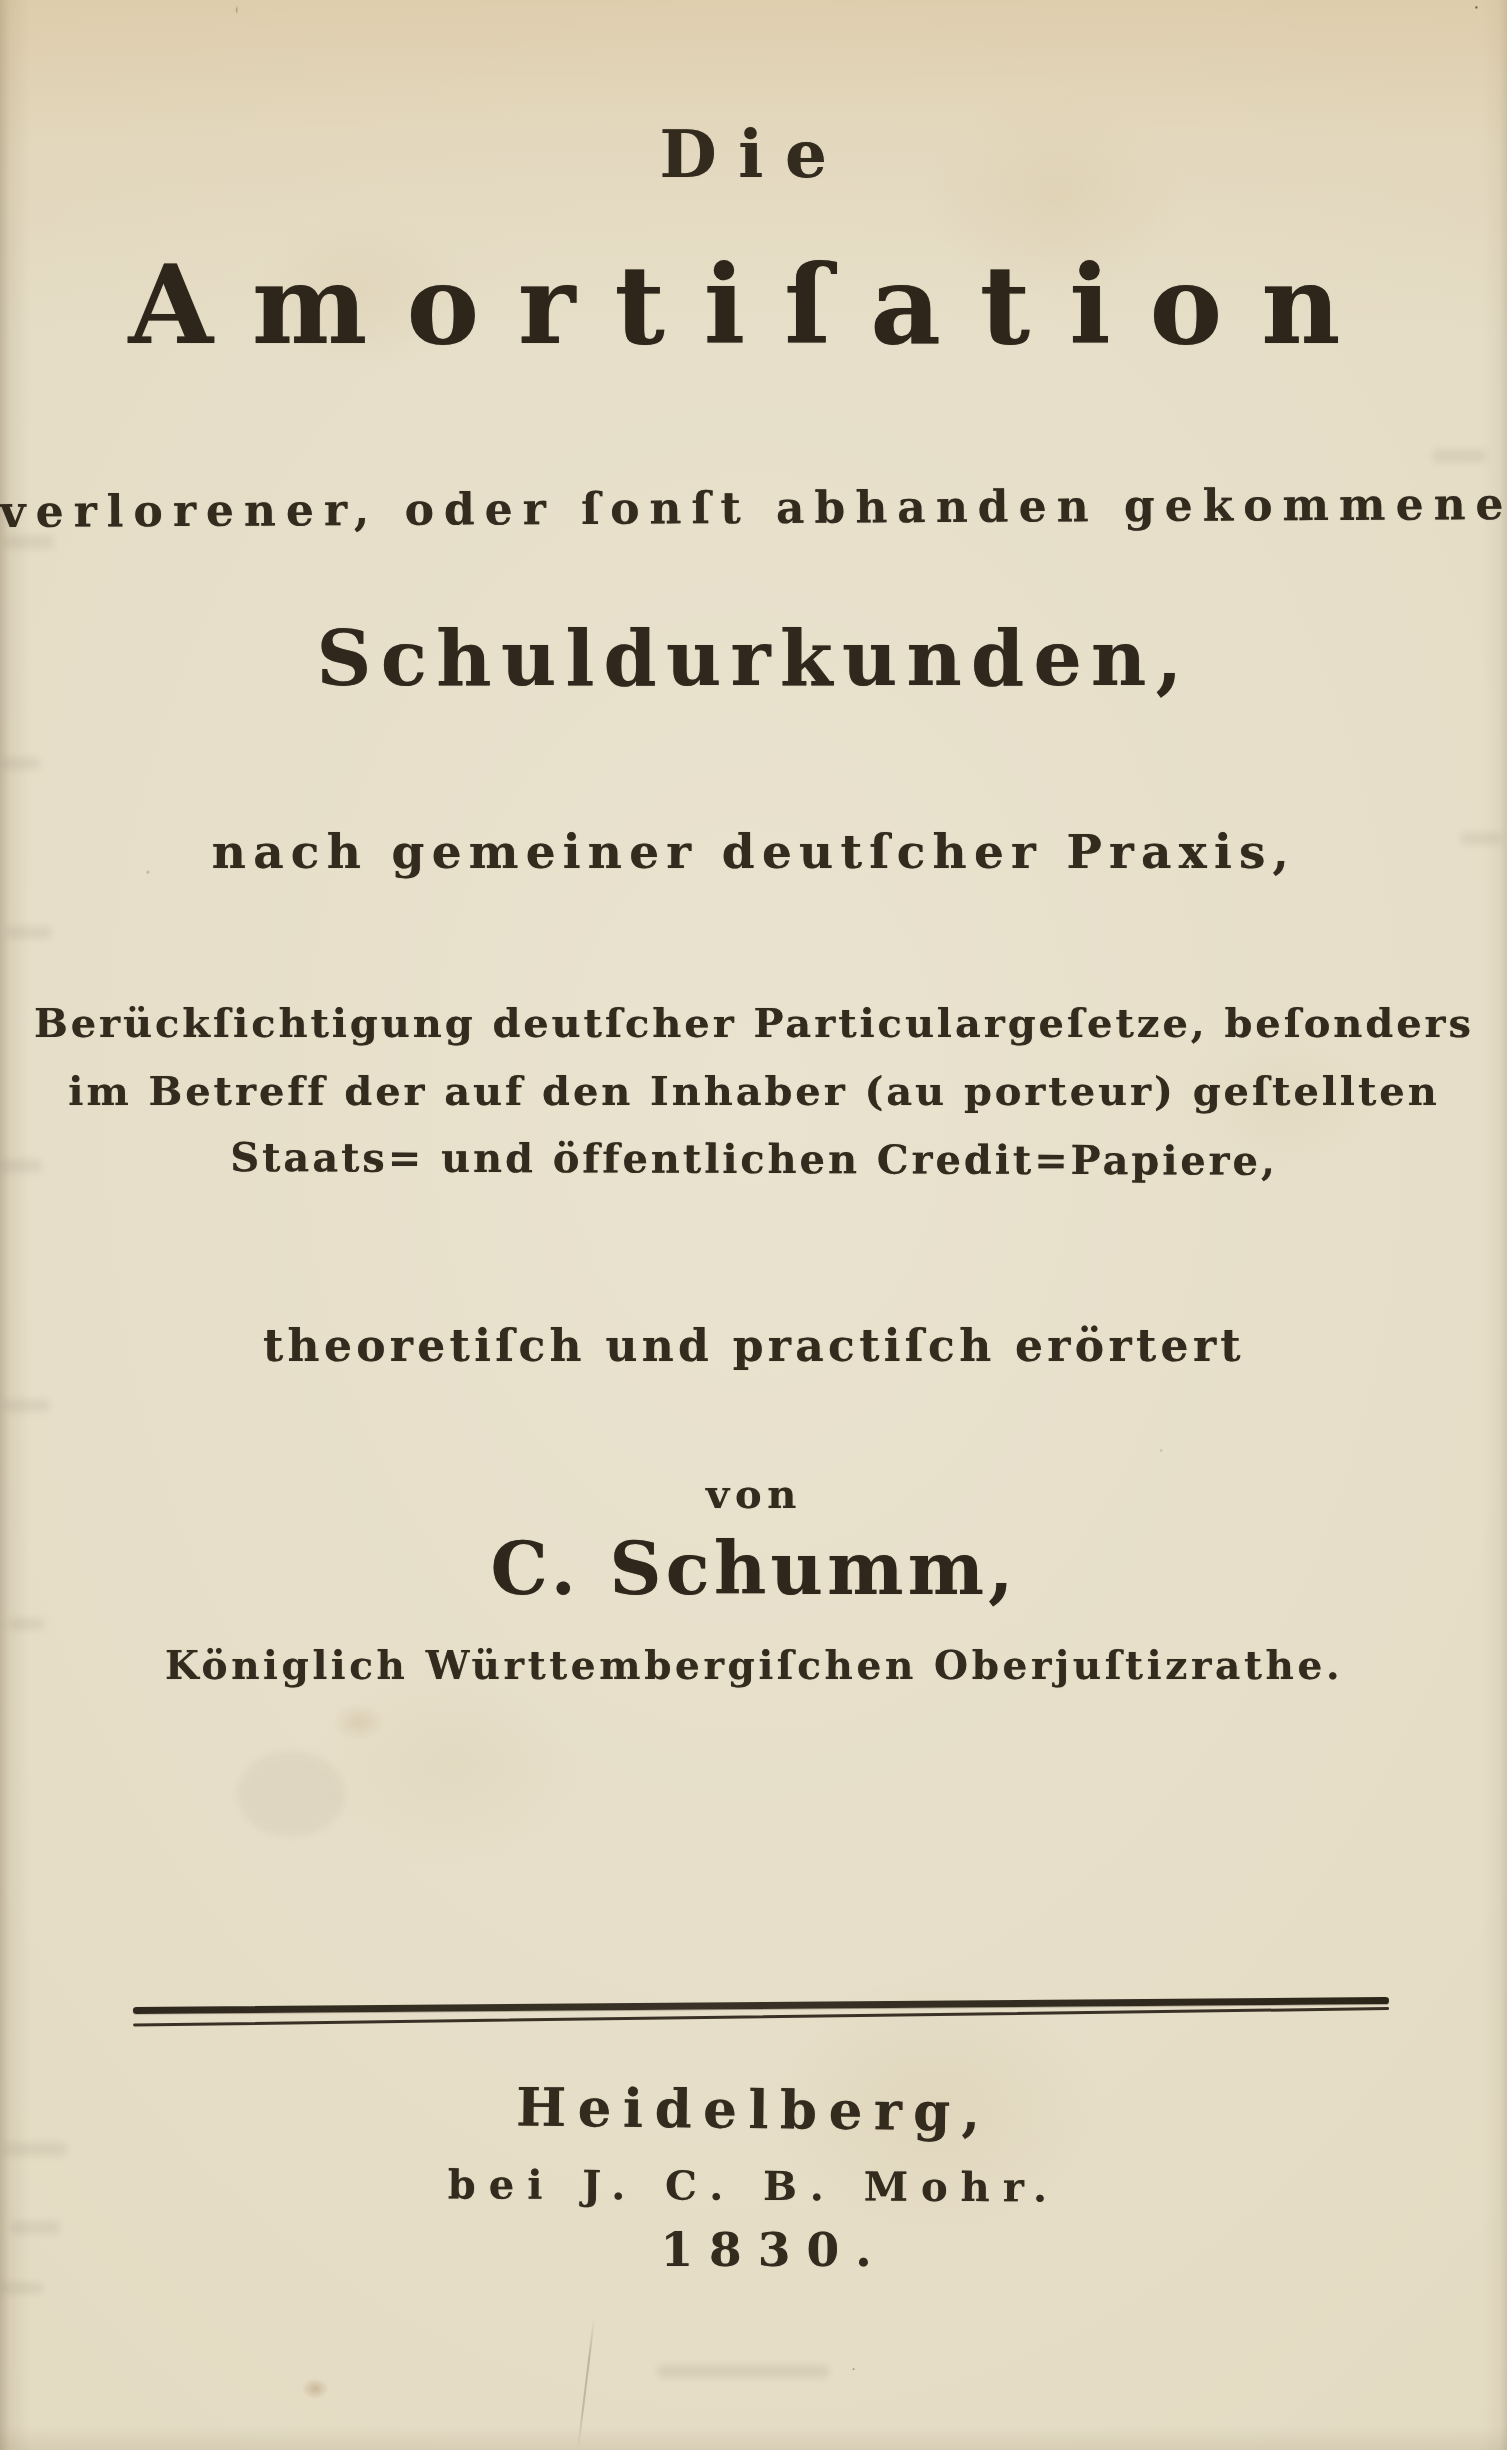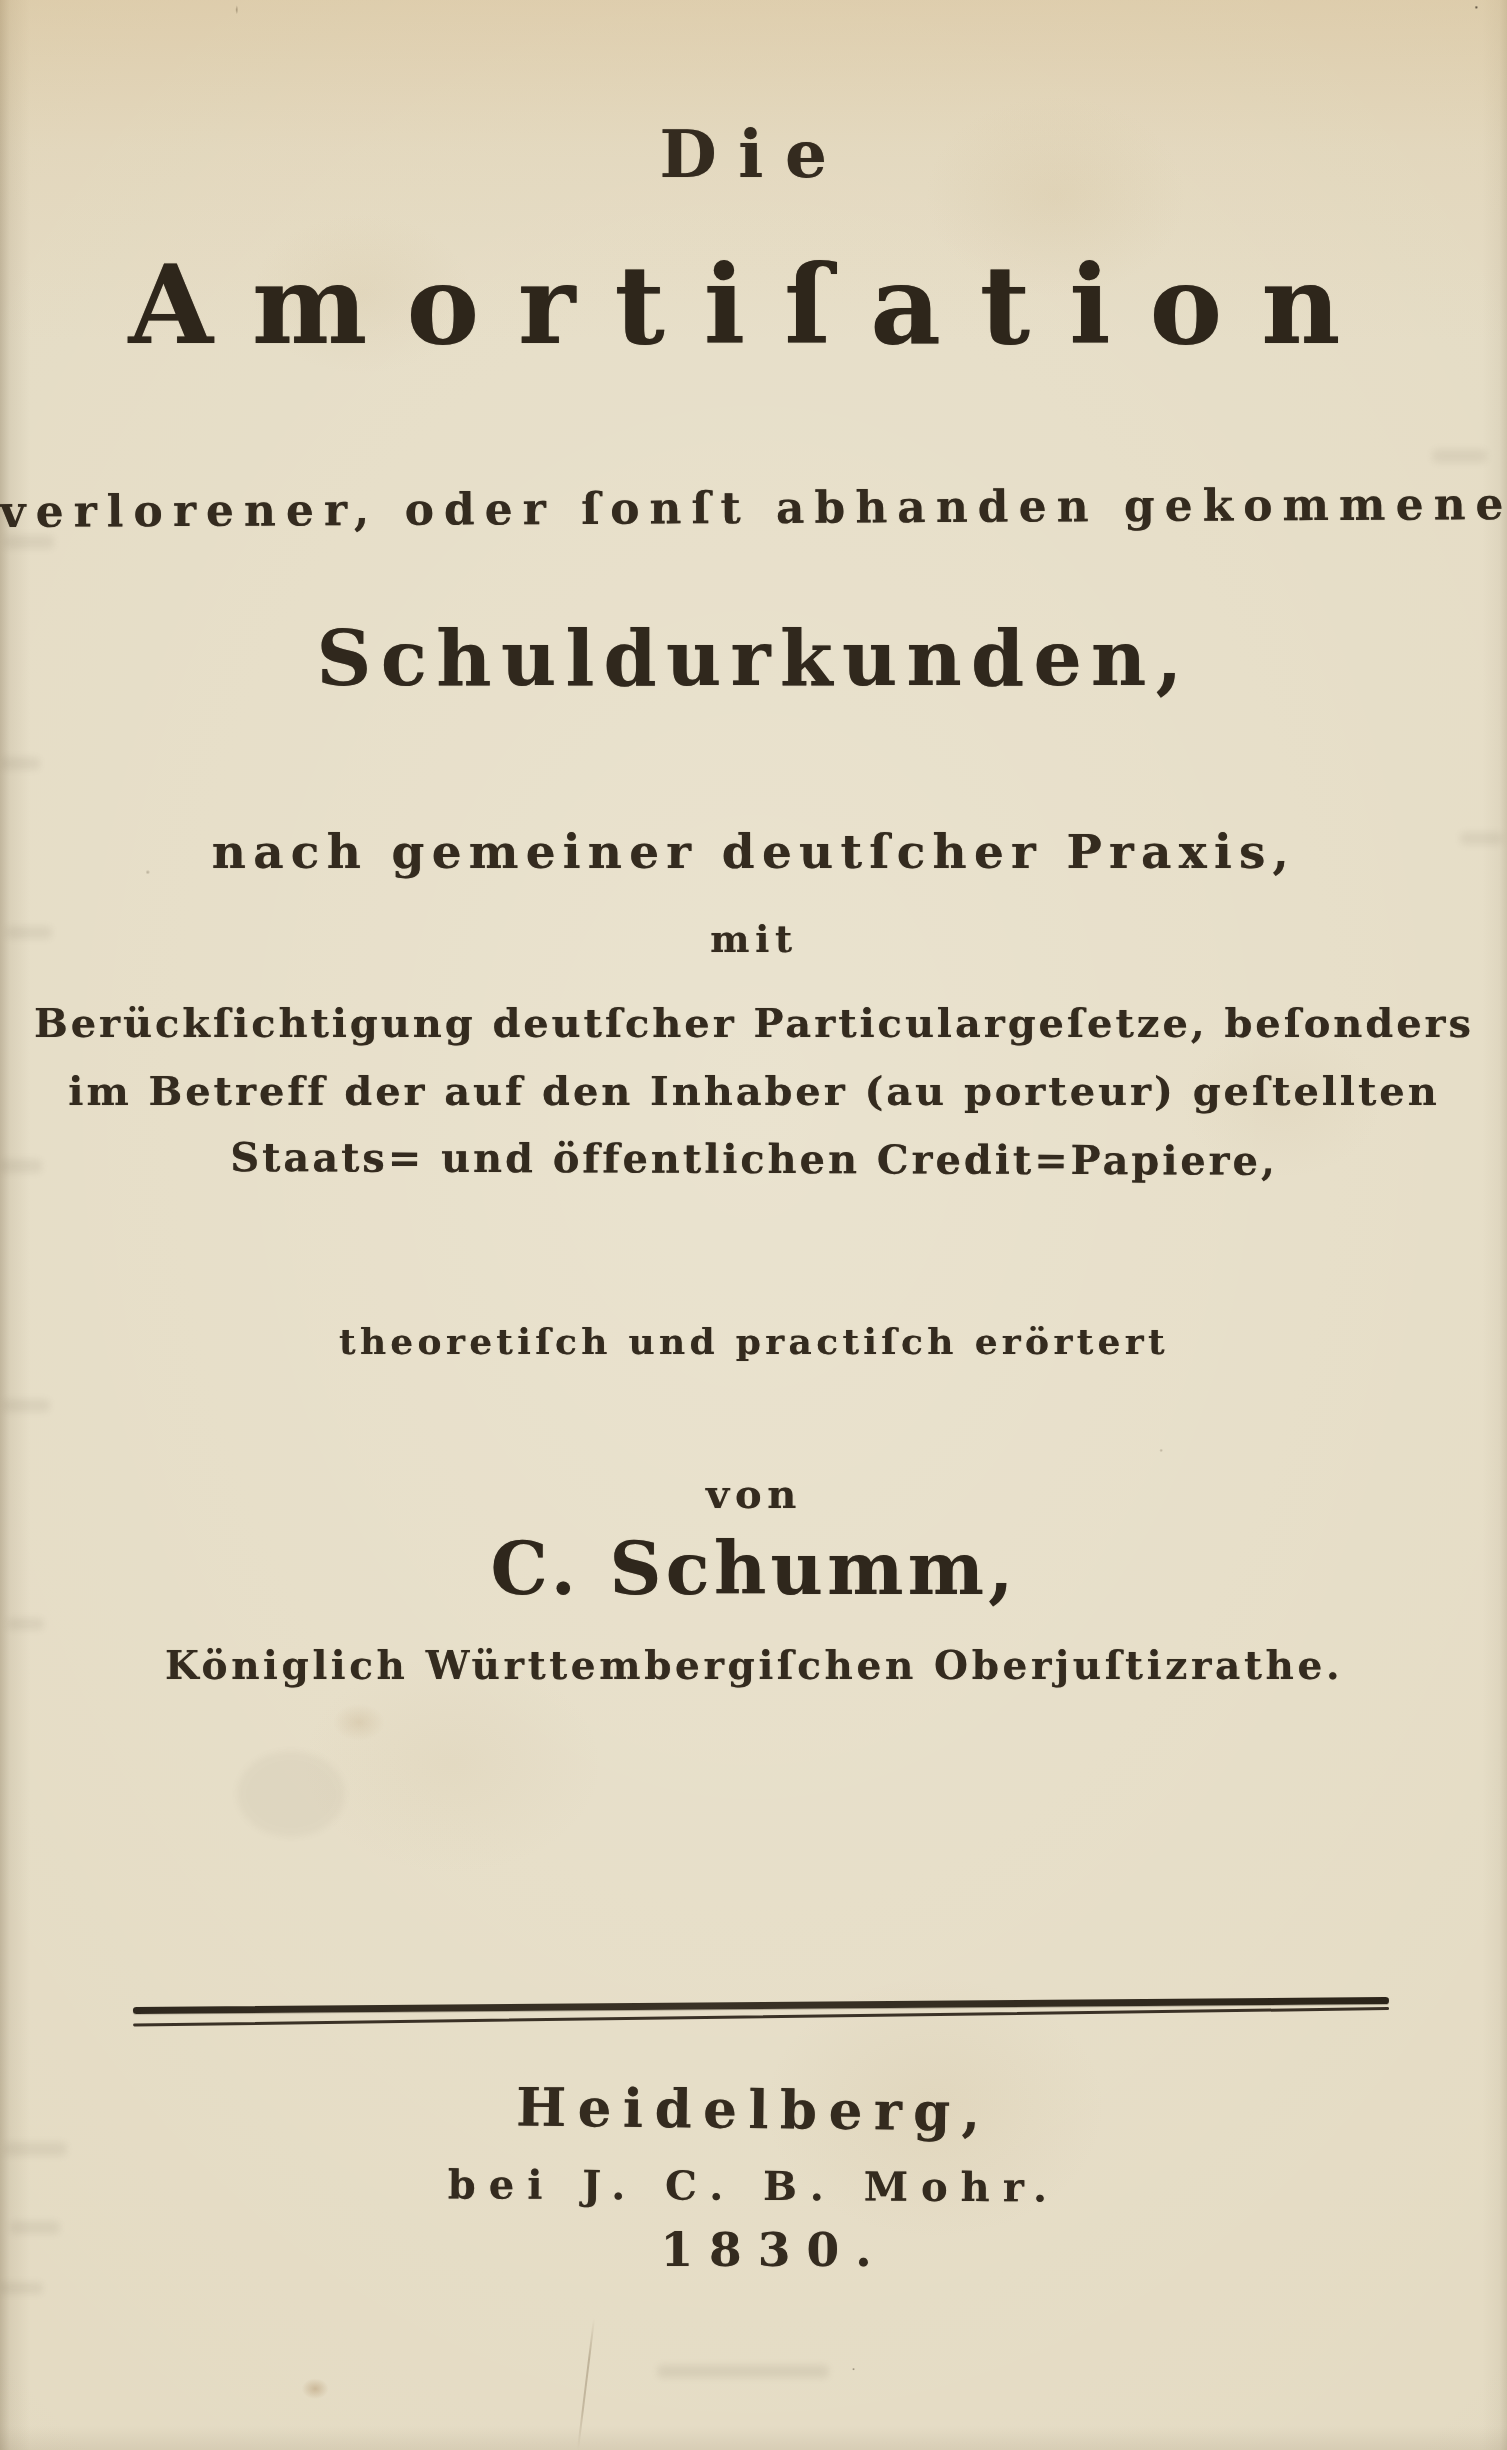--- a/index.html
+++ b/index.html
@@ -49,21 +49,21 @@
 
   .article       { top: 115px;  font-size: 66px;  letter-spacing: 21.5px; }
   .main-title    { top: 241px;  font-size: 109px; letter-spacing: 39px; color: #2e261b; }
   .subtitle-1    { top: 482px;  font-size: 44px;  letter-spacing: 10px; transform: rotate(-0.3deg); }
   .subtitle-2    { top: 614px;  font-size: 76px; letter-spacing: 9.3px; color: #30281d; }
   .scope         { top: 824px; font-size: 47px;  letter-spacing: 7.2px; }
   .connector     { top: 917px; font-size: 37px;  letter-spacing: 5.7px;  }
   .qual-1        { top: 999px; font-size: 40px;  letter-spacing: 2.9px;  }
   .qual-2        { top: 1067px; font-size: 40px;  letter-spacing: 2.9px;  }
   .qual-3        { top: 1135px; font-size: 40px;  letter-spacing: 2.9px;  transform: rotate(0.2deg); }
-  .treatment     { top: 1320px; font-size: 36px;  letter-spacing: 4.3px;  }
+  .treatment     { top: 1320px; font-size: 44px;  letter-spacing: 4.3px;  }
   .byline        { top: 1470px; font-size: 40px;  letter-spacing: 5.7px;  }
   .author        { top: 1526px; font-size: 72px; letter-spacing: 4.3px;  color: #2f271c; }
   .author-title  { top: 1642px; font-size: 39px;  letter-spacing: 3.6px;  }
   .place         { top: 2078px; font-size: 53px;  letter-spacing: 11.5px; transform: rotate(0.6deg); }
   .publisher     { top: 2162px; font-size: 40px;  letter-spacing: 13px; transform: rotate(0.3deg); }
   .year          { top: 2222px; font-size: 47px;  letter-spacing: 16px; padding-left: 20px; }
 
   .rule {
     position: absolute;
     left: 133px;
@@ -120,21 +120,20 @@
   <div class="ghost" style="left:657px; top:2365px; width:172px; height:13px; opacity:0.10;"></div>
   <div class="ghost" style="left:237px; top:1751px; width:108px; height:86px; opacity:0.05; border-radius:50%;"></div>
 
   <div class="crease" style="left:585px; top:2318px; height:132px; transform: rotate(7deg);"></div>
 
   <div class="line article">Die</div>
   <div class="line main-title">Amortiſation</div>
   <div class="line subtitle-1">verlorener, oder ſonſt abhanden gekommener</div>
   <div class="line scope">nach gemeiner deutſcher Praxis,</div>
   <div class="line subtitle-2">Schuldurkunden,</div>
-  <div class="line connector">mit</div>
   <div class="line qual-2">im Betreff der auf den Inhaber (au porteur) geſtellten</div>
   <div class="line qual-1">Berückſichtigung deutſcher Particulargeſetze, beſonders</div>
   <div class="line qual-3">Staats= und öffentlichen Credit=Papiere,</div>
   <div class="line treatment">theoretiſch und practiſch erörtert</div>
   <div class="line byline">von</div>
   <div class="line author">C. Schumm,</div>
   <div class="line author-title">Königlich Württembergiſchen Oberjuſtizrathe.</div>
 
   <div class="rule">
     <div class="rule-thick"></div>

